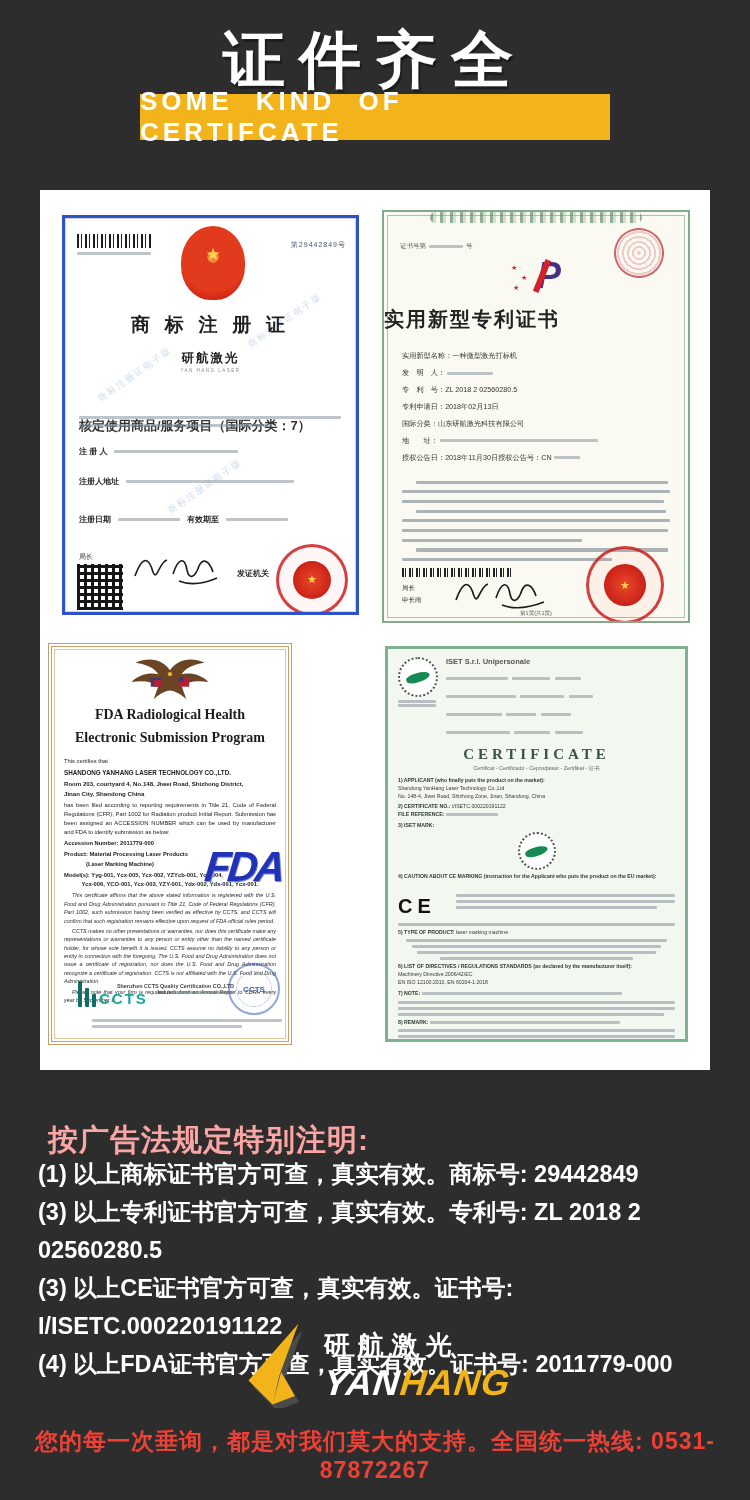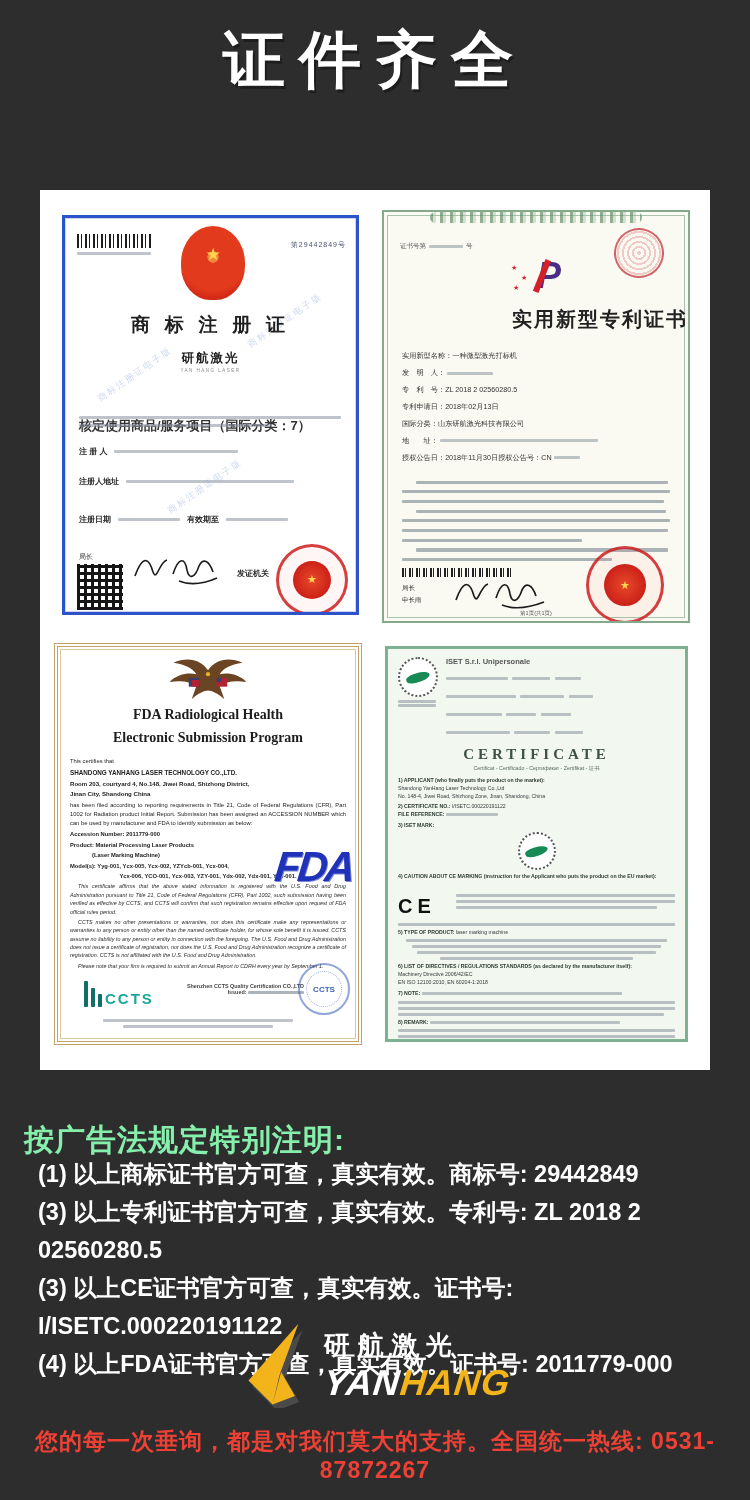--- a/index.html
+++ b/index.html
@@ -53,34 +53,34 @@
   .pt{left:342px;top:20px;width:308px;height:413px;background:#fbfaf2;border:2px solid #85a98b;
     box-shadow:inset 0 0 0 3px #fbfaf2, inset 0 0 0 4px #a8c3ad;}
   .garland{position:absolute;top:0;left:15%;width:70%;height:11px;opacity:.8;border-radius:6px;
     background:repeating-linear-gradient(90deg,rgba(96,138,102,.85) 0 3px,rgba(158,192,164,.55) 3px 6px,transparent 6px 10px);}
   .pt-no{position:absolute;left:16px;top:30px;font-size:6.5px;color:#555;display:flex;align-items:center;gap:3px;}
   .pt-logo{position:absolute;left:0;right:0;top:42px;height:44px;display:flex;align-items:center;justify-content:center;}
   .pt-logo .p{font-size:36px;font-weight:900;font-style:italic;color:#4a2d86;line-height:1;}
   .pt-logo .stripe{width:6px;height:34px;background:#d3202a;transform:rotate(22deg);margin-right:-8px;}
   .pt-logo .stars{position:relative;width:26px;height:36px;margin-right:2px;}
   .pt-logo .stars i{position:absolute;font-style:normal;color:#d3202a;font-size:7px;}
-  .pt-title{position:absolute;top:94px;left:0;right:0;text-align:right;font-size:20px;
+  .pt-title{position:absolute;top:94px;left:0;right:0;text-align:left;font-size:20px;
     font-weight:700;letter-spacing:2px;color:#222;}
   .pt-body{position:absolute;left:18px;right:16px;top:136px;font-size:7.2px;line-height:2.35;color:#333;}
   .pt-paras{position:absolute;left:18px;right:16px;top:262px;}
   .pt-paras .blr{background:#5d6b7c;height:3.2px;margin:6.5px 0;}
   .pt-barcode{position:absolute;left:18px;top:356px;width:110px;height:9px;
     background:repeating-linear-gradient(90deg,#222 0 2px,#fbfaf2 2px 3px,#222 3px 4px,#fbfaf2 4px 7px);}
   .pt-chief{position:absolute;left:18px;top:370px;font-size:6.5px;color:#333;line-height:1.8;}
   .pt-page{position:absolute;bottom:4px;left:0;right:0;text-align:center;font-size:5.5px;color:#555;}
   .stamp-sm{position:absolute;right:24px;top:16px;width:46px;height:46px;border-radius:50%;
     border:2px solid rgba(190,40,50,.7);
     background:repeating-radial-gradient(circle at 50% 50%,rgba(205,60,70,.25) 0 2px,transparent 2px 5px);}
   
-  .fd{left:14px;top:453px;width:308px;height:402px;border:4px double #c2a066;
+  .fd{left:8px;top:453px;width:244px;height:402px;border:4px double #c2a066;
     box-shadow:inset 0 0 0 2px #fff,inset 0 0 0 3px #dcc89c;}
   .fd-eagle{position:absolute;top:8px;left:0;right:0;display:flex;justify-content:center;}
   .fd-t1{position:absolute;top:60px;left:0;right:0;text-align:center;font-size:14px;font-weight:800;color:#1d1d1d;}
   .fd-t2{position:absolute;top:83px;left:0;right:0;text-align:center;font-size:14px;font-weight:800;color:#1d1d1d;}
   .fd-block{position:absolute;left:12px;right:12px;top:108px;font-size:5.8px;line-height:1.55;color:#222;}
   .fd-block p{margin:2px 0;}
   .fd-block .just{text-align:justify;}
   .fd-block .ital{font-style:italic;font-size:5.4px;color:#2c2c2c;text-indent:8px;}
   .fda-logo{position:absolute;right:6px;top:196px;font-size:42px;font-weight:900;font-style:italic;
     color:#2033b8;letter-spacing:-3px;transform:skewX(-6deg);text-shadow:1px 1px 0 #7a8ad6;}
@@ -102,38 +102,41 @@
   .iset-sm{width:34px;height:34px;margin:2px auto;}
   .ce-org{font-size:7.5px;font-weight:700;color:#555;margin-bottom:3px;}
   .ce-title{text-align:center;font-size:15px;letter-spacing:4px;color:#3f5146;margin-top:5px;font-weight:600;}
   .ce-sub{text-align:center;font-size:5.3px;color:#5a6a60;margin-top:2px;}
   .ce-items{font-size:5.2px;line-height:1.5;color:#3a3a3a;margin-top:5px;}
   .ce-items .lab{font-weight:700;color:#2d3b32;}
   .ce-item{margin-bottom:3px;}
   .ce-mark{font-size:20px;font-weight:800;letter-spacing:5px;color:#111;flex:none;width:52px;}
   .ce-date-row{display:flex;align-items:center;gap:4px;}
   
-  .notes-heading{position:absolute;left:24px;top:1120px;color:#86efac;font-size:30px;font-weight:900;letter-spacing:1px;}
+  .notes-heading{position:absolute;left:48px;top:1120px;color:#fca5a5;font-size:30px;font-weight:900;letter-spacing:1px;}
   .notes{position:absolute;left:38px;top:1155px;color:#fff;font-size:23.5px;line-height:38px;font-weight:600;}
   
   .brandrow{position:absolute;top:1322px;left:0;right:0;display:flex;align-items:center;justify-content:center;gap:12px;}
   .brand-text{display:flex;flex-direction:column;align-items:flex-start;}
   .brand-cn{color:#fff;font-size:26px;font-weight:800;letter-spacing:8px;}
   .brand-en{font-size:36px;font-weight:900;font-style:italic;letter-spacing:1px;transform:skewX(-6deg);line-height:1.1;}
   .brand-en .w{color:#fff;} .brand-en .y{color:#f3b41b;}
   
   .hotline{position:absolute;top:1426px;left:0;right:0;text-align:center;color:#ee4136;
     font-size:23px;font-weight:600;letter-spacing:1px;}
 </style>
 </head>
 <body>
 
 <div class="page">
 
   <div class="main-title">证件齐全</div>
+  <div class="banner">
+    <span>SOME KIND OF CERTIFCATE</span>
+  </div>
 
   <div class="panel">
 
     <div class="cert tm">
       <div class="tm-barcode"></div>
       <span class="bl tm-barline"></span>
       <div class="emblem">
           <span>★</span>
         </div>
       <div class="tm-no">第29442849号</div>

